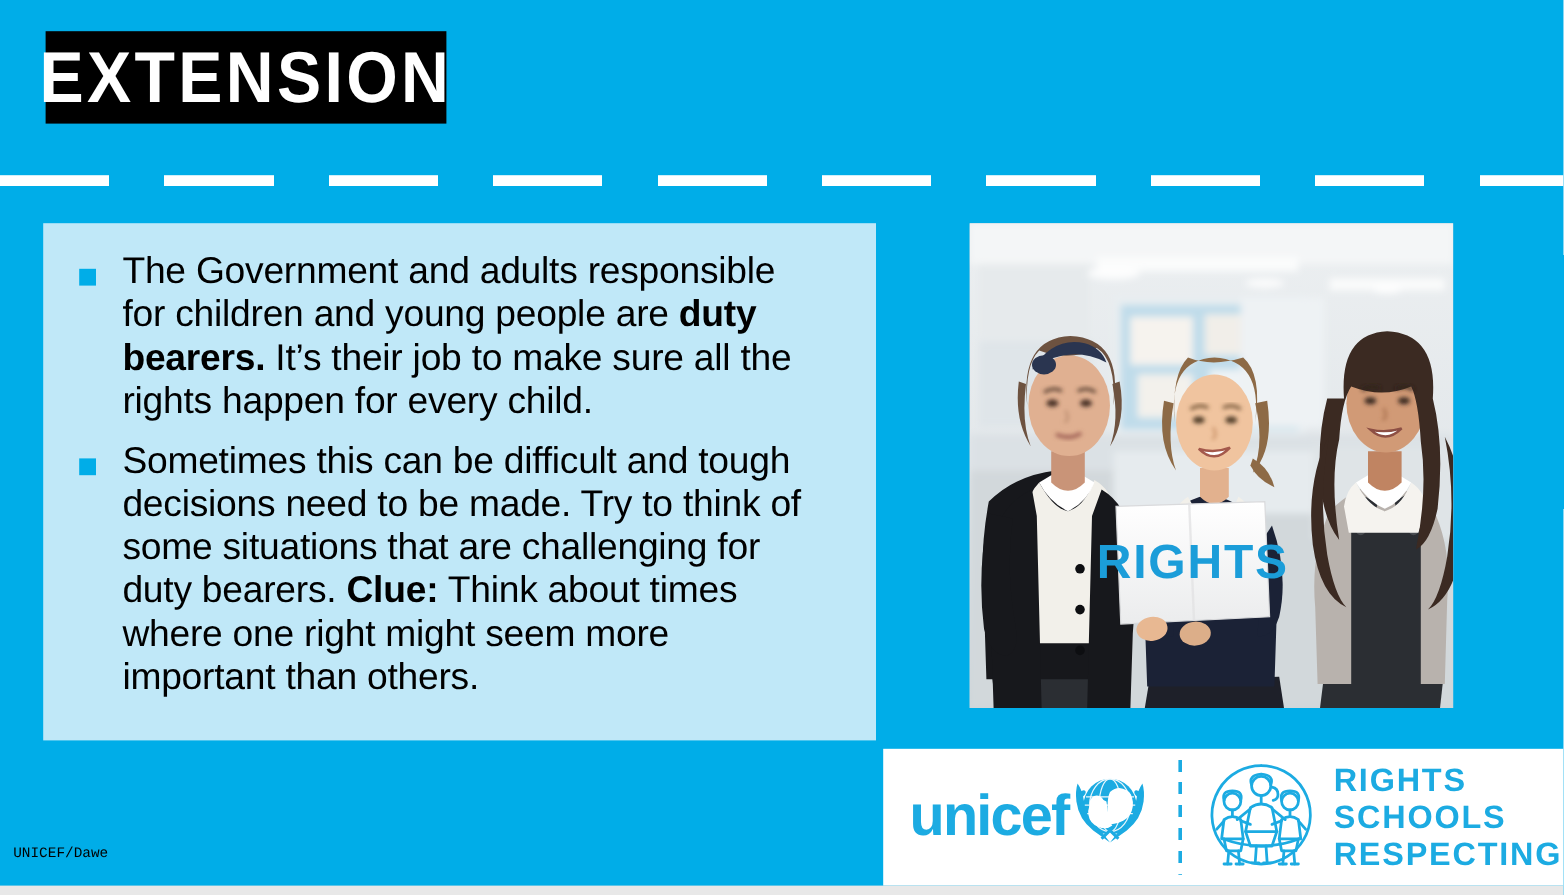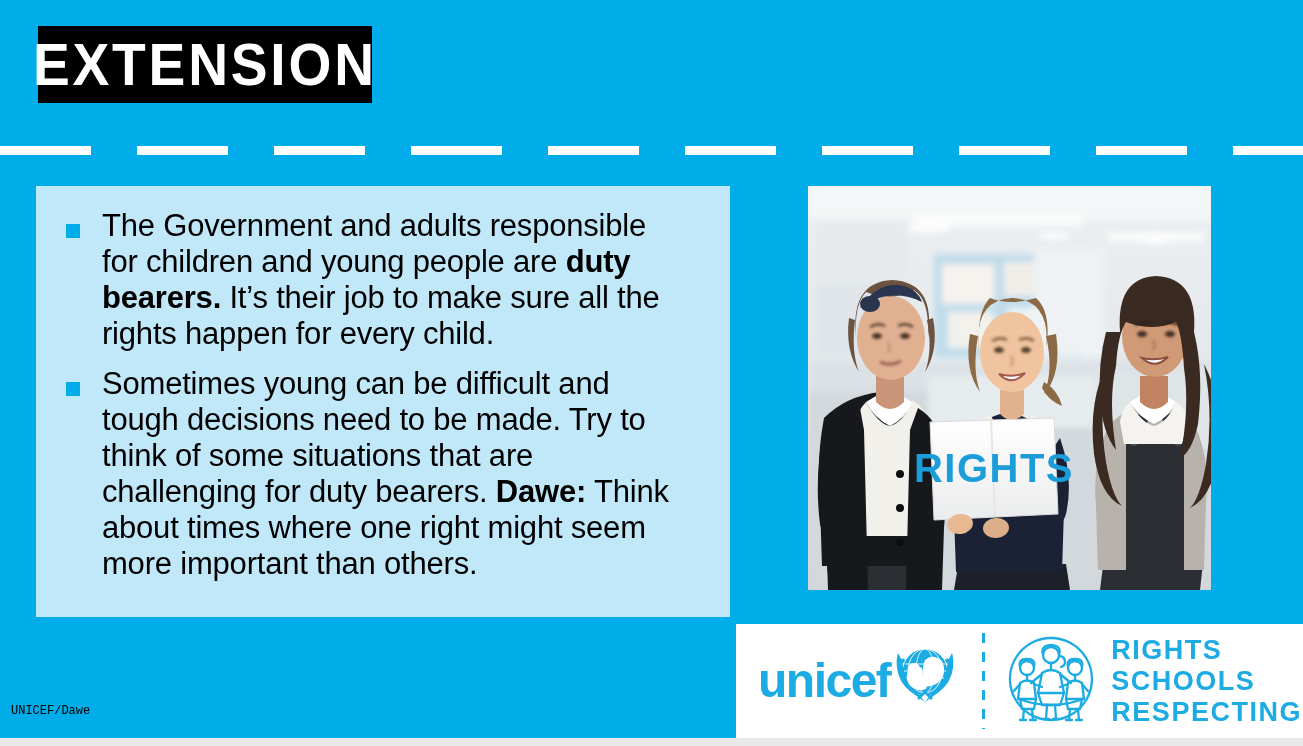--- a/index.html
+++ b/index.html
@@ -202,21 +202,21 @@
     <div class="bullet-row">
       <span class="bullet-marker"></span>
       <div class="bullet-text">
         <span>The Government and adults responsible for children and young people are </span><b>duty bearers.</b><span> It’s their job to make sure all the rights happen for every child.</span>
       </div>
     </div>
 
     <div class="bullet-row">
       <span class="bullet-marker"></span>
       <div class="bullet-text">
-        <span>Sometimes young can be difficult and tough decisions need to be made. Try to think of some situations that are challenging for duty bearers. </span><b>Dawe:</b><span> Think about times where one right might seem more important than others.</span>
+        <span>Sometimes this can be difficult and tough decisions need to be made. Try to think of some situations that are challenging for duty bearers. </span><b>Clue:</b><span> Think about times where one right might seem more important than others.</span>
       </div>
     </div>
 
   </div>
 
   <div class="photo">
     <svg viewBox="0 0 403 404" preserveAspectRatio="xMidYMid slice">
       <defs>
         <linearGradient id="bgwall" x1="0" y1="0" x2="0" y2="1">
           <stop offset="0%" stop-color="#eceff1"></stop>

